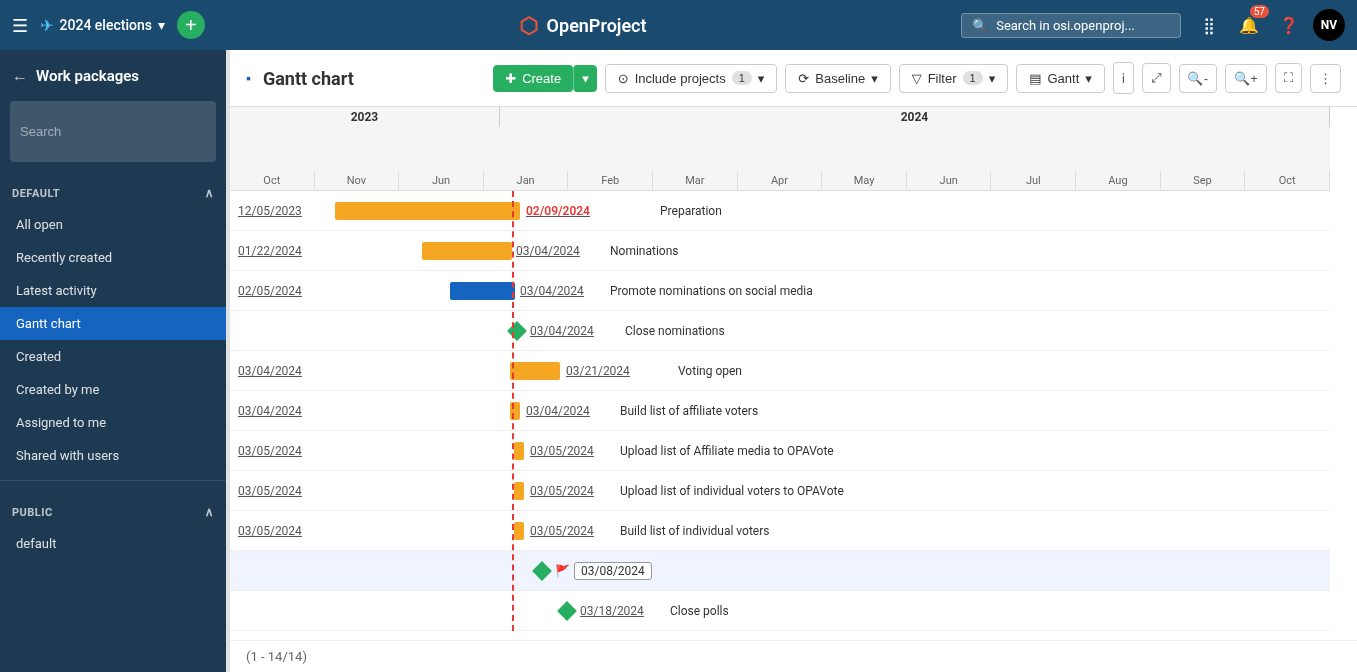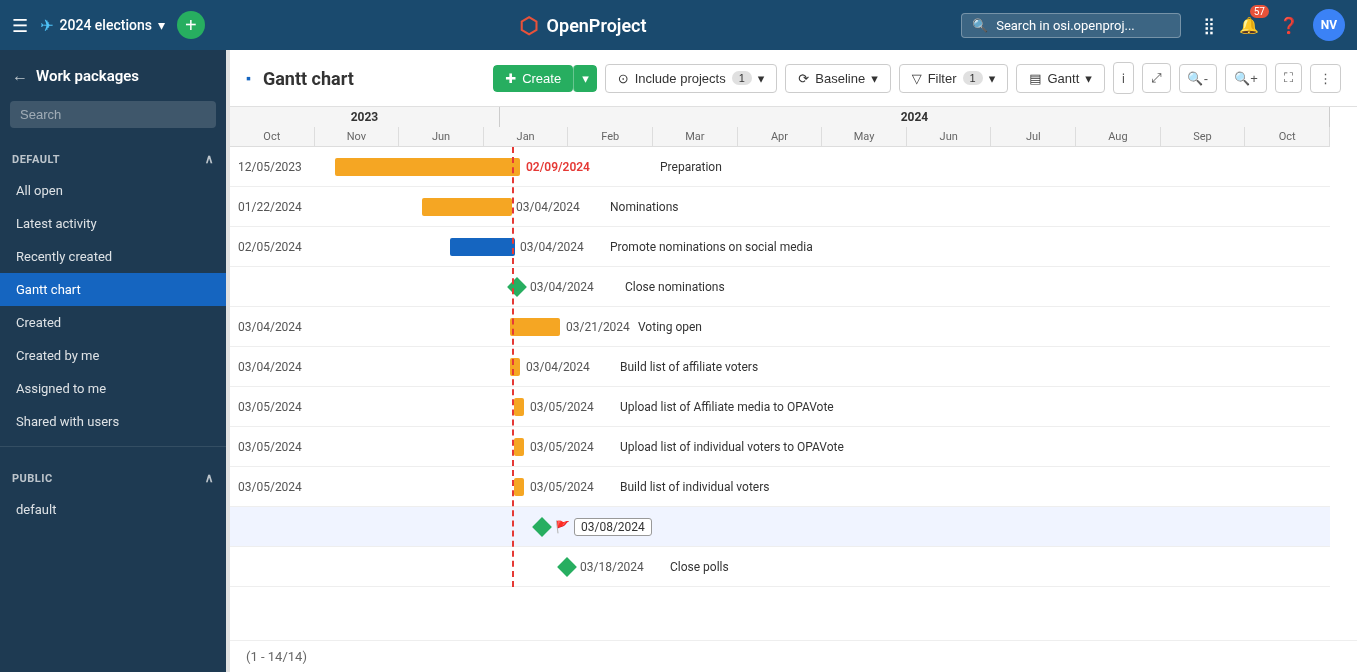--- a/index.html
+++ b/index.html
@@ -9,33 +9,33 @@
     .topbar { background: #1a4a6e; color: white; height: 50px; display: flex; align-items: center; padding: 0 12px; gap: 12px; flex-shrink: 0; }
     .topbar-menu { color: white; cursor: pointer; font-size: 18px; }
     .topbar-project { display: flex; align-items: center; gap: 6px; color: white; font-size: 14px; font-weight: 500; cursor: pointer; }
     .topbar-project-icon { color: #4fc3f7; font-size: 16px; }
     .topbar-center { flex: 1; display: flex; justify-content: center; }
     .topbar-logo { display: flex; align-items: center; gap: 8px; color: white; font-size: 18px; font-weight: 600; }
     .topbar-search { display: flex; align-items: center; background: rgba(255,255,255,0.15); border: 1px solid rgba(255,255,255,0.3); border-radius: 4px; padding: 4px 10px; color: white; font-size: 13px; width: 220px; gap: 8px; cursor: pointer; }
     .topbar-icons { display: flex; align-items: center; gap: 8px; }
     .topbar-icon { color: white; font-size: 16px; cursor: pointer; width: 32px; height: 32px; display: flex; align-items: center; justify-content: center; border-radius: 4px; position: relative; }
     .badge { position: absolute; top: -4px; right: -4px; background: #e8523a; color: white; font-size: 10px; border-radius: 10px; padding: 1px 4px; min-width: 16px; text-align: center; }
-    .topbar-avatar { width: 32px; height: 32px; border-radius: 50%; background: #3b82f6; color: white; display: flex; align-items: center; justify-content: center; font-size: 12px; font-weight: 700; cursor: pointer; }
+    .topbar-avatar { width: 32px; height: 32px; border-radius: 50%; background: #000000; color: white; display: flex; align-items: center; justify-content: center; font-size: 12px; font-weight: 700; cursor: pointer; }
     .topbar-add { background: #27ae60; border: none; border-radius: 50%; width: 28px; height: 28px; color: white; font-size: 20px; cursor: pointer; display: flex; align-items: center; justify-content: center; }
 
     
     .main { display: flex; flex: 1; overflow: hidden; }
 
     
     .sidebar { width: 226px; background: #1e3a52; color: white; display: flex; flex-direction: column; flex-shrink: 0; overflow-y: auto; }
     .sidebar-header { display: flex; align-items: center; padding: 16px 12px 8px; gap: 8px; }
     .sidebar-back { color: rgba(255,255,255,0.7); cursor: pointer; font-size: 16px; }
     .sidebar-title { font-size: 15px; font-weight: 600; color: white; }
     .sidebar-search { margin: 8px 10px; }
-    .sidebar-search input { width: 100%; padding: 6px 10px; border-radius: 4px; border: none; background: rgba(255,255,255,0.15); color: white; font-size: 13px; }
+    .sidebar-search input { width: 100%; padding: 23px 10px; border-radius: 4px; border: none; background: rgba(255,255,255,0.15); color: white; font-size: 13px; }
     .sidebar-search input::placeholder { color: rgba(255,255,255,0.5); }
     .sidebar-section { margin-top: 8px; }
     .sidebar-section-header { display: flex; align-items: center; justify-content: space-between; padding: 8px 12px; color: rgba(255,255,255,0.7); font-size: 11px; font-weight: 700; text-transform: uppercase; letter-spacing: 0.5px; cursor: pointer; }
     .sidebar-item { padding: 9px 16px; color: rgba(255,255,255,0.85); cursor: pointer; font-size: 13px; display: flex; align-items: center; gap: 8px; }
     .sidebar-item.active { background: #1565c0; color: white; }
     .sidebar-section-header .chevron { font-size: 12px; }
 
     
     .content { flex: 1; display: flex; flex-direction: column; overflow: hidden; background: white; }
 
@@ -56,39 +56,39 @@
     .id-cell { height: 40px; border-bottom: 1px solid #eee; display: flex; align-items: center; padding: 0 8px; font-size: 13px; color: #1565c0; cursor: pointer; }
 
     .chart-scroll { flex: 1; overflow: auto; }
     .chart-inner { width: 1100px; position: relative; }
 
     
     .tl-header { position: sticky; top: 0; z-index: 10; background: #f5f5f5; border-bottom: 1px solid #ddd; }
     .tl-year-row { display: flex; }
     .tl-year-cell { text-align: center; font-size: 12px; font-weight: 700; padding: 3px 0; border-right: 1px solid #ccc; color: #333; }
     .tl-month-row { display: flex; }
-    .tl-month-cell { text-align: center; font-size: 11px; padding: 3px 0; border-right: 1px solid #ddd; color: #666; flex: 1; }
+    .tl-month-cell { text-align: center; font-size: 11px; padding: 3px 0; border-right: 1px solid #ddd; color: #666; flex: 1; margin-top: 44px; }
 
     
     .chart-row { height: 40px; border-bottom: 1px solid #eee; position: relative; display: flex; align-items: center; }
 
     
     .today-line { position: absolute; top: 0; bottom: 0; width: 1px; border-left: 2px dashed #e53935; z-index: 5; pointer-events: none; }
 
     
     .gbar { position: absolute; height: 18px; border-radius: 2px; top: 50%; transform: translateY(-50%); }
     .gbar-orange { background: #f5a623; }
     .gbar-blue { background: #1565c0; }
 
     
     .gdiamond { position: absolute; width: 14px; height: 14px; background: #27ae60; transform: rotate(45deg); top: 50%; margin-top: -7px; z-index: 3; }
 
     
     .task-label { position: absolute; font-size: 12px; color: #333; white-space: nowrap; top: 50%; transform: translateY(-50%); }
-    .task-date { position: absolute; font-size: 12px; color: #555; top: 50%; transform: translateY(-50%); }
+    .task-date { position: absolute; font-size: 12px; color: #555; top: 50%; transform: translateY(-50%); text-decoration: underline; }
 
     
     .milestone-flag { position: absolute; display: flex; align-items: center; gap: 4px; top: 50%; transform: translateY(-50%); font-size: 12px; color: #333; }
     .flag-icon { font-size: 12px; }
     .milestone-box { border: 1px solid #999; padding: 1px 6px; border-radius: 3px; font-size: 12px; background: white; }
 
     .resize-handle { width: 4px; background: rgba(0,0,0,0.08); cursor: col-resize; flex-shrink: 0; }
   </style>
 </head>
 <body>
@@ -138,24 +138,24 @@
     </div>
     <div class="sidebar-section">
       <div class="sidebar-section-header">
         <span>DEFAULT</span>
         <span class="chevron">∧</span>
       </div>
       <div class="sidebar-item">
         <span>All open</span>
       </div>
       <div class="sidebar-item">
+        <span>Recently created</span>
+      </div>
+      <div class="sidebar-item">
         <span>Latest activity</span>
-      </div>
-      <div class="sidebar-item">
-        <span>Recently created</span>
       </div>
       <div class="sidebar-item active">
         <span>Gantt chart</span>
       </div>
       <div class="sidebar-item">
         <span>Created</span>
       </div>
       <div class="sidebar-item">
         <span>Created by me</span>
       </div>
@@ -309,21 +309,21 @@
               <div class="chart-row">
                 <div class="gdiamond" style="left:280px;"></div>
                 <span class="task-date" style="left:300px; font-size:12px; color:#555;">03/04/2024</span>
                 <span class="task-label" style="left:395px;">Close nominations</span>
               </div>
 
               <div class="chart-row">
                 <span class="task-date" style="left:8px; color:#555; font-size:12px;">03/04/2024</span>
                 <div class="gbar gbar-orange" style="left:280px; width:50px;"></div>
                 <span class="task-date" style="left:336px; font-size:12px; color:#555;">03/21/2024</span>
-                <span class="task-label" style="left:408px;">Voting open</span>
+                <span class="task-label" style="left:448px;">Voting open</span>
               </div>
 
               <div class="chart-row">
                 <span class="task-date" style="left:8px; color:#555; font-size:12px;">03/04/2024</span>
                 <div class="gbar gbar-orange" style="left:280px; width:10px;"></div>
                 <span class="task-date" style="left:296px; font-size:12px; color:#555;">03/04/2024</span>
                 <span class="task-label" style="left:390px;">Build list of affiliate voters</span>
               </div>
 
               <div class="chart-row">

